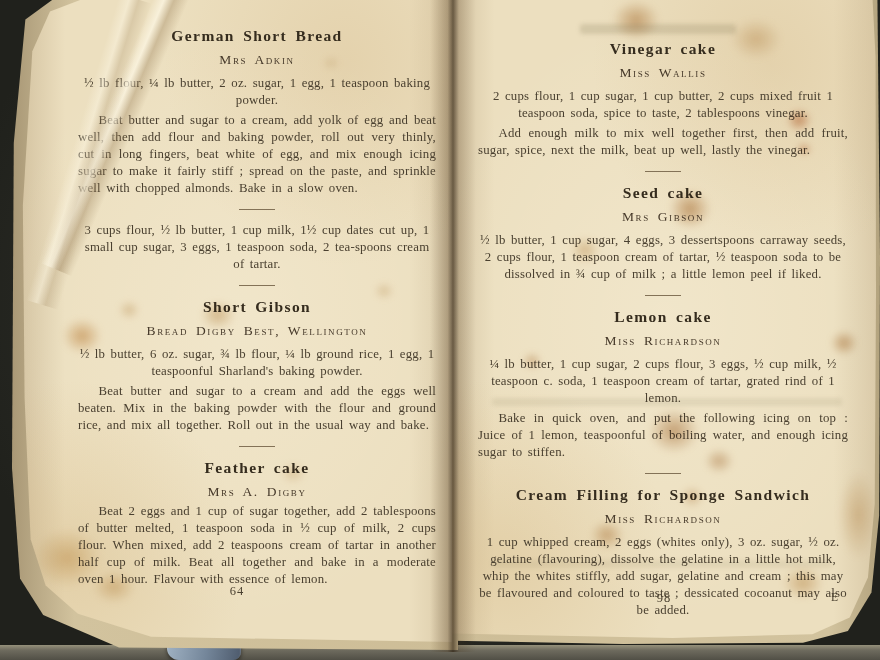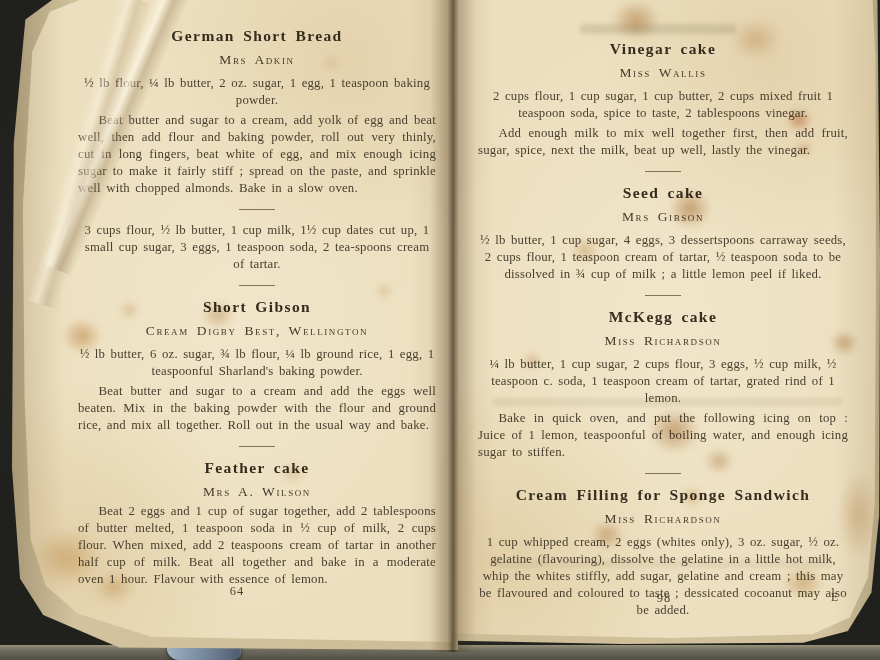--- a/index.html
+++ b/index.html
@@ -111,28 +111,28 @@
         <p class="txt r-ing">½ lb flour, ¼ lb butter, 2 oz. sugar, 1 egg, 1 teaspoon baking powder.</p>
         <p class="txt r-body">Beat butter and sugar to a cream, add yolk of egg and beat well, then add flour and baking powder, roll out very thinly, cut in long fingers, beat white of egg, and mix enough icing sugar to make it fairly stiff ; spread on the paste, and sprinkle well with chopped almonds.  Bake in a slow oven.</p>
       </section>
       <div class="rule"></div>
       <section class="recipe">
         <p class="txt r-ing">3 cups flour, ½ lb butter, 1 cup milk, 1½ cup dates cut up, 1 small cup sugar, 3 eggs, 1 teaspoon soda, 2 tea-spoons cream of tartar.</p>
       </section>
       <div class="rule"></div>
       <section class="recipe">
         <h2 class="r-title">Short Gibson</h2>
-        <div class="r-attr">Cream Digby Best, Wellington</div>
+        <div class="r-attr">Bread Digby Best, Wellington</div>
         <p class="txt r-ing">½ lb butter, 6 oz. sugar, ¾ lb flour, ¼ lb ground rice, 1 egg, 1 teaspoonful Sharland's baking powder.</p>
         <p class="txt r-body">Beat butter and sugar to a cream and add the eggs well beaten.  Mix in the baking powder with the flour and ground rice, and mix all together.  Roll out in the usual way and bake.</p>
       </section>
       <div class="rule"></div>
       <section class="recipe">
         <h2 class="r-title">Feather cake</h2>
-        <div class="r-attr">Mrs A. Wilson</div>
+        <div class="r-attr">Mrs A. Digby</div>
         <p class="txt r-body">Beat 2 eggs and 1 cup of sugar together, add 2 tablespoons of butter melted, 1 teaspoon soda in ½ cup of milk, 2 cups flour.  When mixed, add 2 teaspoons cream of tartar in another half cup of milk.  Beat all together and bake in a moderate oven 1 hour.  Flavour with essence of lemon.</p>
       </section>
     </div>
     <div class="footer fl">64</div>
   </div>
 
   <div class="page page-right page-bg">
     <div class="ghost" style="left:128px;top:24px;width:156px;height:10px;"></div>
     <div class="ghost" style="left:40px;top:398px;width:350px;height:8px;opacity:.6;"></div>
     <div class="ghost" style="left:40px;top:560px;width:340px;height:8px;opacity:.5;"></div>
@@ -160,21 +160,21 @@
         <p class="txt r-body">Add enough milk to mix well together first, then add fruit, sugar, spice, next the milk, beat up well, lastly the vinegar.</p>
       </section>
       <div class="rule"></div>
       <section class="recipe">
         <h2 class="r-title">Seed cake</h2>
         <div class="r-attr">Mrs Gibson</div>
         <p class="txt r-ing">½ lb butter, 1 cup sugar, 4 eggs, 3 dessertspoons carraway seeds, 2 cups flour, 1 teaspoon cream of tartar, ½ teaspoon soda to be dissolved in ¾ cup of milk ; a little lemon peel if liked.</p>
       </section>
       <div class="rule"></div>
       <section class="recipe">
-        <h2 class="r-title">McKegg cake</h2>
+        <h2 class="r-title">Lemon cake</h2>
         <div class="r-attr">Miss Richardson</div>
         <p class="txt r-ing">¼ lb butter, 1 cup sugar, 2 cups flour, 3 eggs, ½ cup milk, ½ teaspoon c. soda, 1 teaspoon cream of tartar, grated rind of 1 lemon.</p>
         <p class="txt r-body">Bake in quick oven, and put the following icing on top : Juice of 1 lemon, teaspoonful of boiling water, and enough icing sugar to stiffen.</p>
       </section>
       <div class="rule"></div>
       <section class="recipe">
         <h2 class="r-title">Cream Filling for Sponge Sandwich</h2>
         <div class="r-attr">Miss Richardson</div>
         <p class="txt r-ing">1 cup whipped cream, 2 eggs (whites only), 3 oz. sugar, ½ oz. gelatine (flavouring), dissolve the gelatine in a little hot milk, whip the whites stiffly, add sugar, gelatine and cream ; this may be flavoured and coloured to taste ; dessicated cocoanut may also be added.</p>
       </section>

